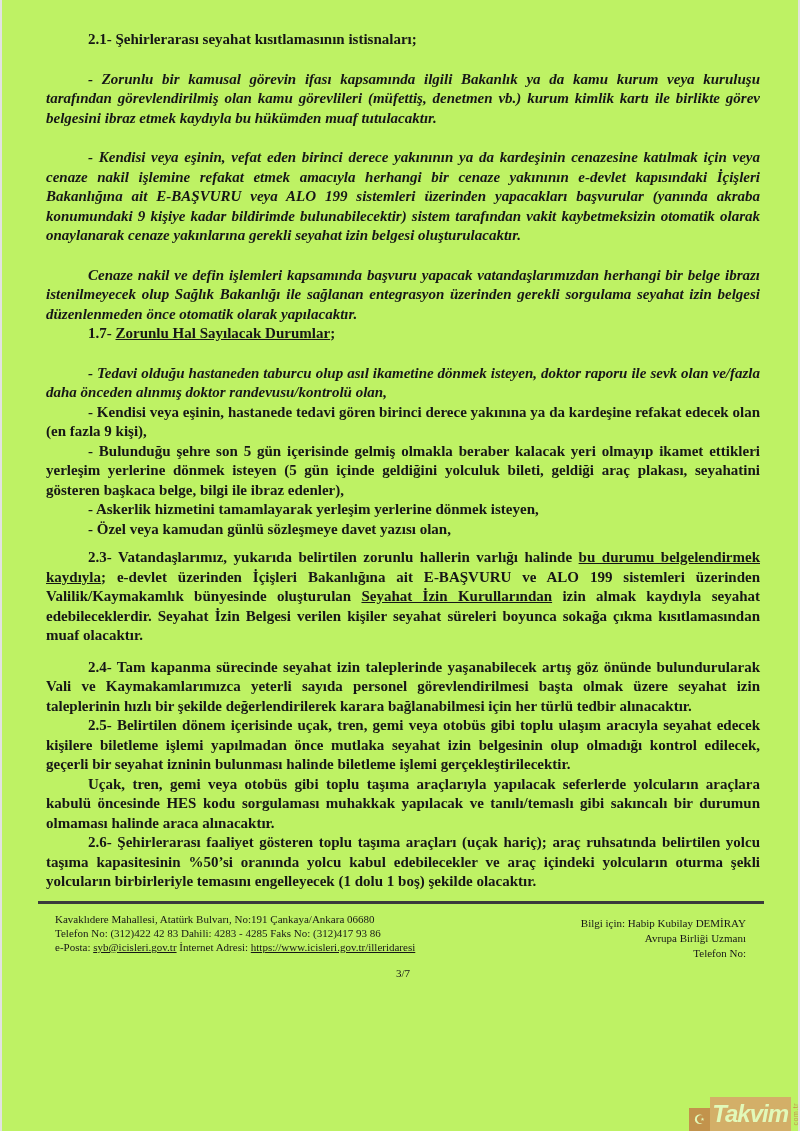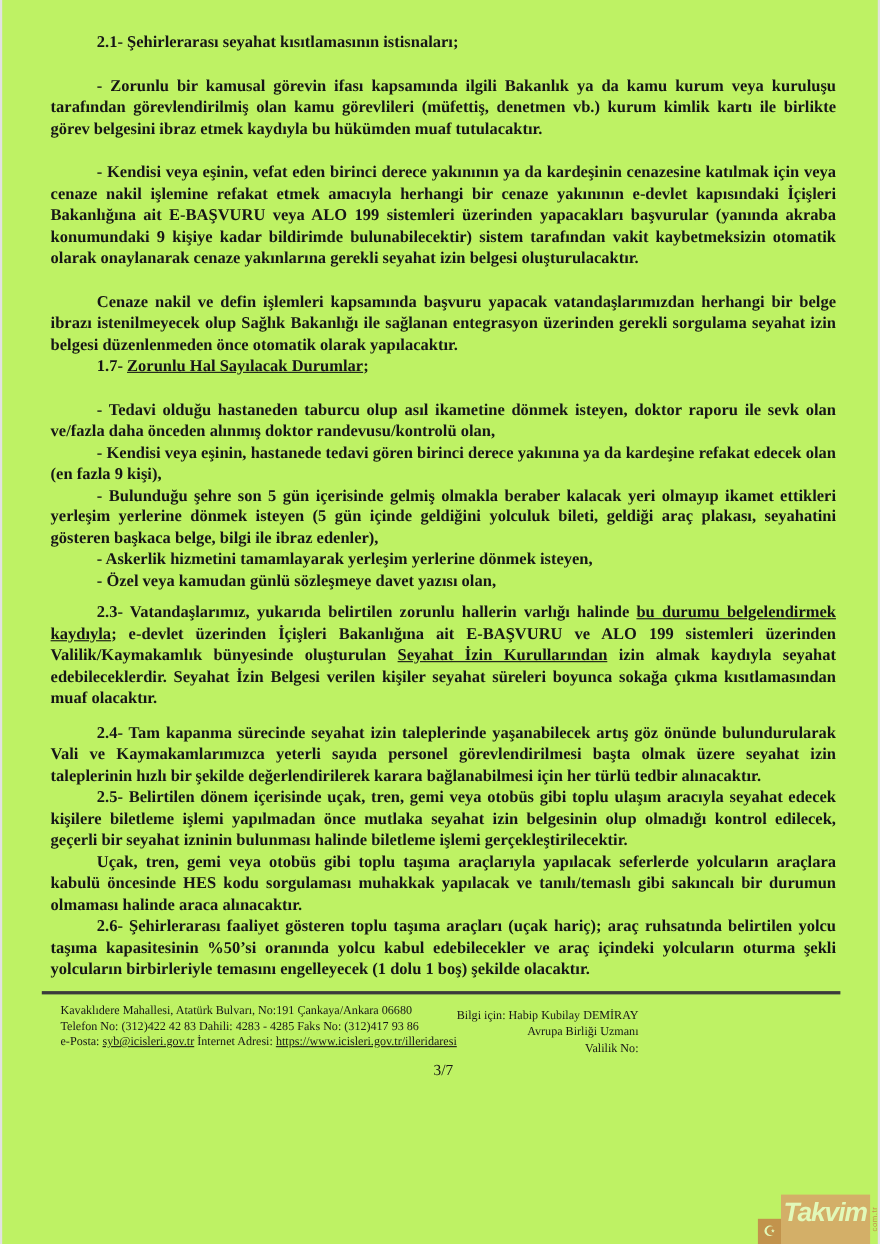--- a/index.html
+++ b/index.html
@@ -12,60 +12,60 @@
     width:800px; height:1131px;
     background:#bef264; color:#161616;
     border-left:2px solid #e2e2e2; border-right:2px solid #e2e2e2;
   }
   .content {
     padding:30px 38px 0 44px;
     font-size:15px; line-height:19.5px; font-weight:bold;
     text-align:justify;
   }
   .para { margin:0; text-indent:42px; }
-  .gap    { margin-top:20px; }
+  .gap    { margin-top:20px;font-style:italic; }
   .gap-sm { margin-top:9px; }
   .gap-md { margin-top:12px; }
   .u { text-decoration:underline; }
 
   .footer-rule {
     border:none; border-top:3px solid #3b3b3b;
     margin:9px 0 0 -8px; width:726px;
   }
   .footer {
-    display:flex; 
+    display:flex; justify-content:space-between;
     margin-top:8px;
     font-size:11px; line-height:14.2px; font-weight:normal;
     text-align:left;
   }
   .footer-left  { margin-left:9px; }
   .footer-right { text-align:right; margin-right:14px; padding-top:4px; line-height:15px; }
   .flink { color:#161616; text-decoration:underline; cursor:pointer; }
   .page-num {
-    text-align:center; font-size:14px; font-weight:normal; margin-top:3px;
+    text-align:center; font-size:11px; font-weight:normal; margin-top:3px;
   }
 
   .watermark {
     position:absolute; right:-2px; bottom:0;
     display:flex; align-items:stretch;
     opacity:0.55;
   }
   .wm-icon {
     align-self:flex-end;
     background:#c64639; color:#ffffff;
     width:21px; height:23px;
     display:flex; align-items:center; justify-content:center;
     font-size:13px;
   }
   .wm-text {
     background:#e5796c; color:#ffffff;
     font-family:"Liberation Sans","DejaVu Sans",sans-serif;
     font-weight:bold; font-style:italic;
     font-size:24px; line-height:32px;
-    padding:1px 3px 12px 2px; letter-spacing:-1px;
+    padding:1px 3px 1px 2px; letter-spacing:-1px;
   }
   .wm-domain {
     color:#c64639;
     font-family:"Liberation Sans","DejaVu Sans",sans-serif;
     font-size:7px; letter-spacing:0.5px;
     writing-mode:vertical-rl; transform:rotate(180deg);
     align-self:center; padding:0 1px;
   }
 </style>
 </head>
@@ -104,21 +104,21 @@
 
     <div class="footer">
       <div class="footer-left">
         <div>Kavaklıdere Mahallesi, Atatürk Bulvarı, No:191 Çankaya/Ankara 06680</div>
         <div>Telefon No: (312)422 42 83 Dahili: 4283 - 4285 Faks No: (312)417 93 86</div>
         <div><span>e-Posta: </span><span class="flink">syb@icisleri.gov.tr</span><span> İnternet Adresi: </span><span class="flink">https://www.icisleri.gov.tr/illeridaresi</span></div>
       </div>
       <div class="footer-right">
         <div>Bilgi için: Habip Kubilay DEMİRAY</div>
         <div>Avrupa Birliği Uzmanı</div>
-        <div>Valilik No:</div>
+        <div>Telefon No:</div>
       </div>
     </div>
 
     <div class="page-num">3/7</div>
   </div>
 
   <div class="watermark">
     <span class="wm-icon">☪</span>
     <span class="wm-text">Takvim</span>
     <span class="wm-domain">com.tr</span>

